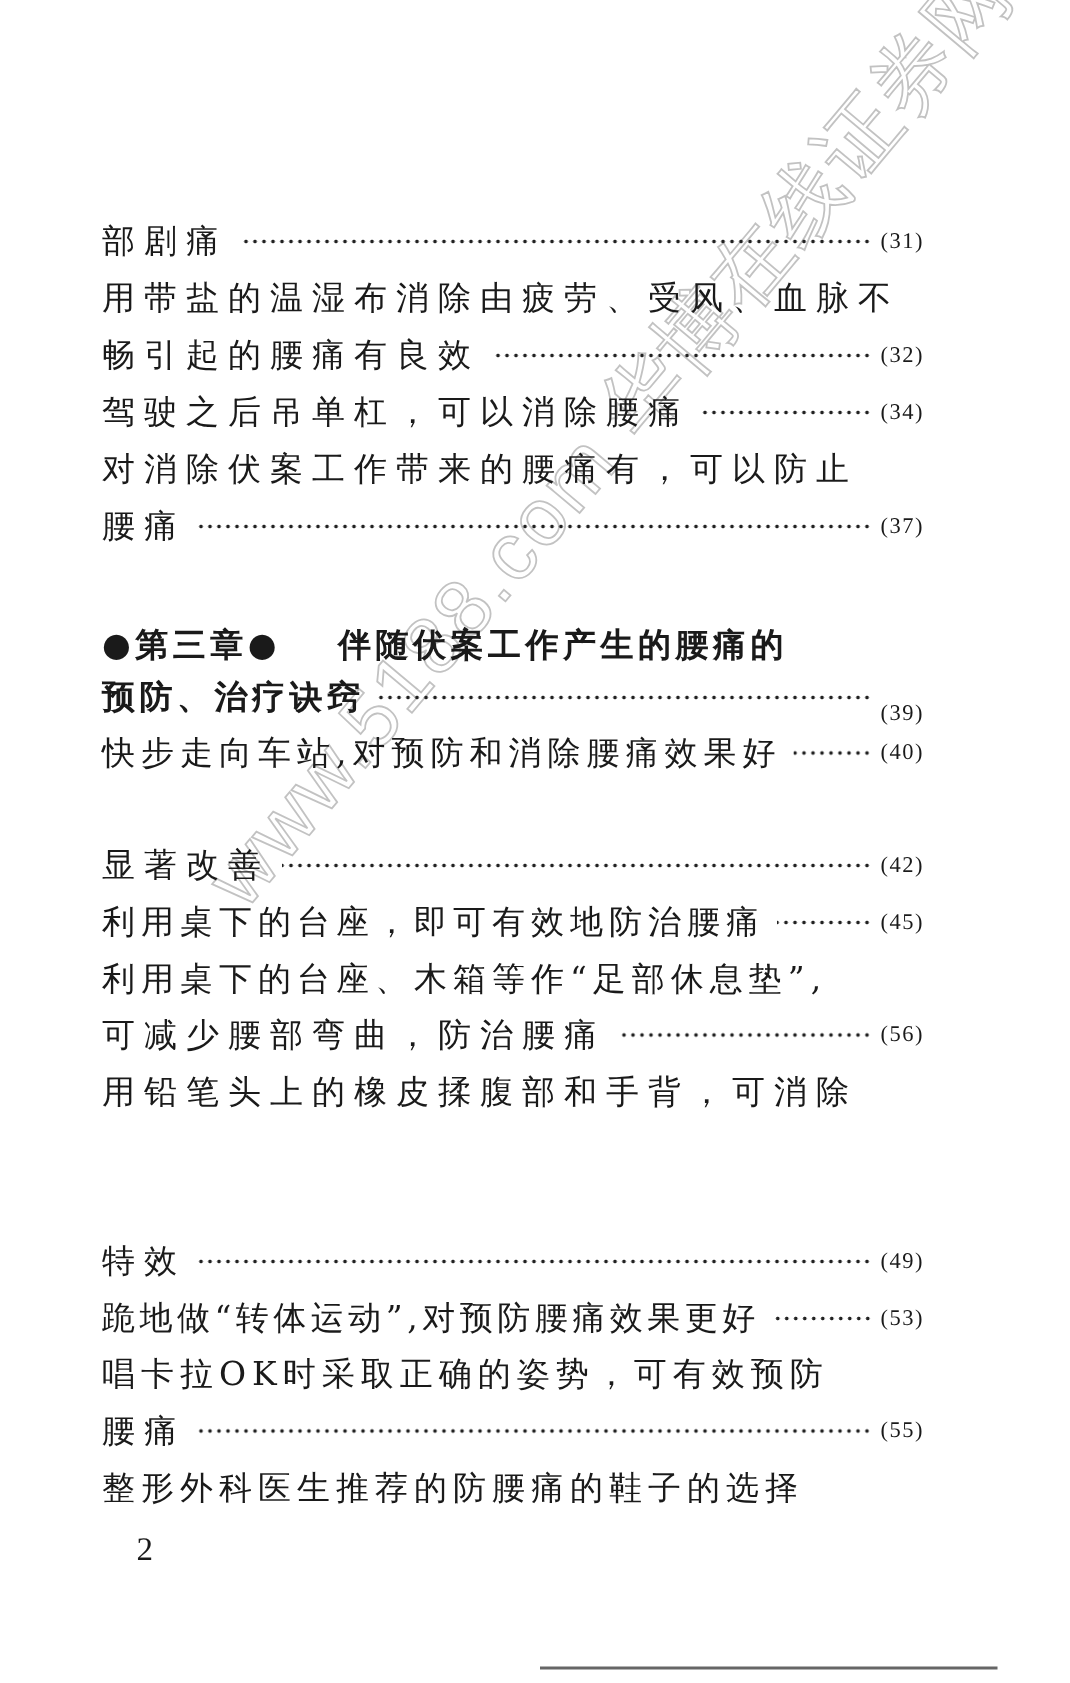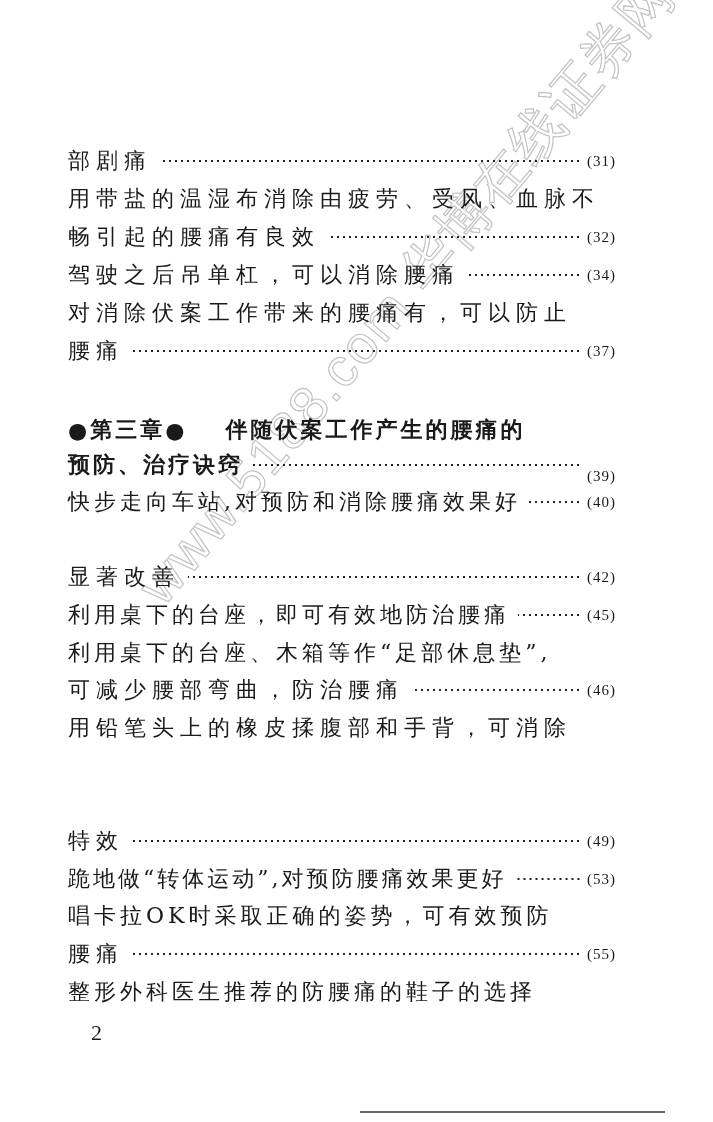--- a/index.html
+++ b/index.html
@@ -91,21 +91,21 @@
     <span class="txt" style="letter-spacing:4px">利用桌下的台座，即可有效地防治腰痛</span>
     <span class="leader"></span>
     <span class="pg">(45)</span>
   </div>
   <div class="line" style="top:638px">
     <span class="txt" style="letter-spacing:4px">利用桌下的台座、木箱等作“足部休息垫”,</span>
   </div>
   <div class="line" style="top:675px">
     <span class="txt">可减少腰部弯曲，防治腰痛</span>
     <span class="leader"></span>
-    <span class="pg">(46)</span>
+    <span class="pg">(56)</span>
   </div>
   <div class="line" style="top:713px">
     <span class="txt">用铅笔头上的橡皮揉腹部和手背，可消除</span>
   </div>
   <div class="line" style="top:826px">
     <span class="txt">特效</span>
     <span class="leader"></span>
     <span class="pg">(49)</span>
   </div>
   <div class="line" style="top:864px">

